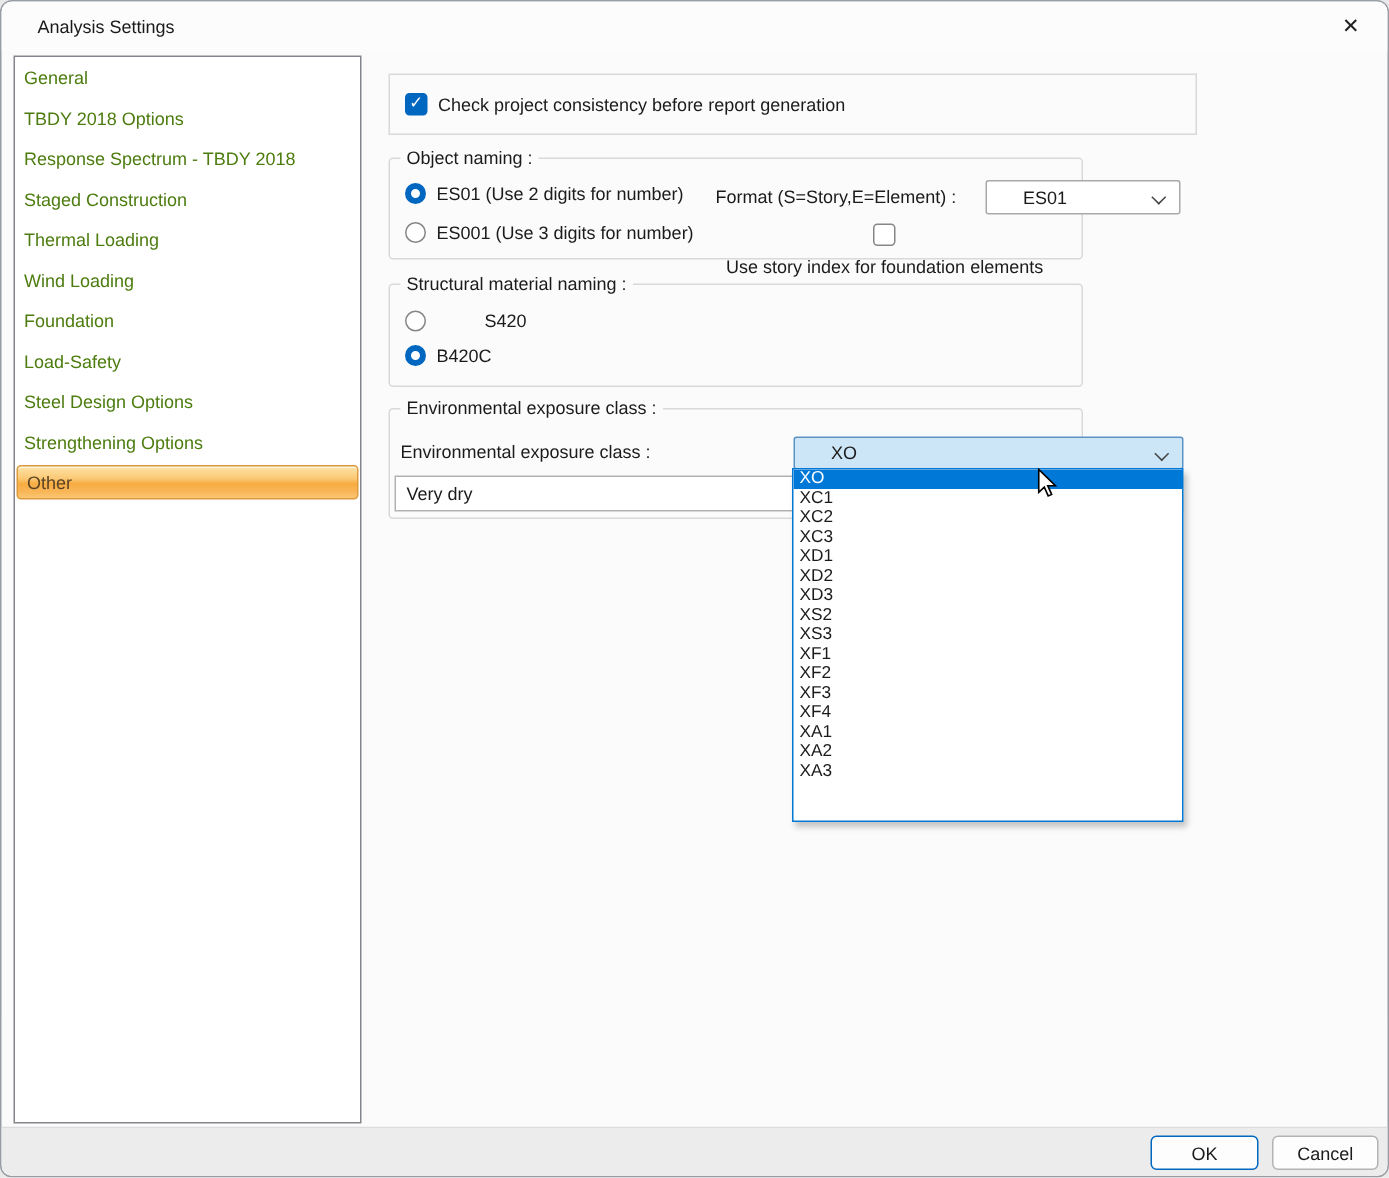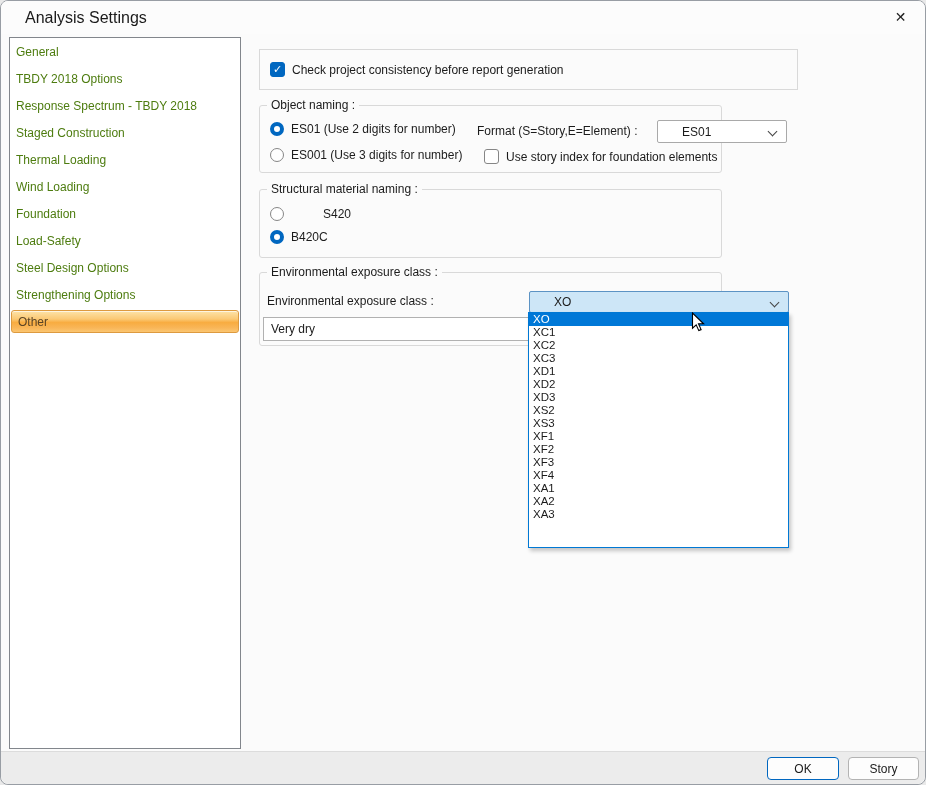--- a/index.html
+++ b/index.html
@@ -5,21 +5,21 @@
   * { margin:0; padding:0; box-sizing:border-box; }
   html,body { width:926px; height:785px; background:#e9e9e9; }
   body { font-family:"Liberation Sans", sans-serif; font-size:12px; color:#1b1b1b; }
 
   .dialog { position:relative; width:926px; height:785px; background:#fbfbfb;
             border:1px solid #989da4; border-radius:8px; overflow:hidden; }
 
   
   .titlebar { position:absolute; left:0; top:0; width:100%; height:33px;
               display:flex; align-items:center; background:#fcfcfc; }
-  .title { padding-left:24px; font-size:16px; color:#1a1a1a; }
+  .title { padding-left:24px; font-size:12px; color:#1a1a1a; }
   .close-btn { position:absolute; right:2px; top:0; width:45px; height:32px;
                display:flex; align-items:center; justify-content:center;
                font-size:14px; color:#222; cursor:default; }
 
   
   .sidebar { position:absolute; left:8px; top:36px; width:232px; height:712px;
              background:#ffffff; border:1px solid #82868c; overflow:hidden; }
   .sb-item { height:27px; display:flex; align-items:center; padding-left:6px;
              color:#4d7c0f; }
   .sb-item.selected { height:23px; margin:2px 1px; border:1px solid #dd9a3f; border-radius:3px;
@@ -122,21 +122,21 @@
       <span class="rb off"></span>
       <span>ES001 (Use 3 digits for number)</span>
     </div>
     <div class="row" style="left:217px; top:18px;">
       <span>Format (S=Story,E=Element) :</span>
     </div>
     <div class="combo" style="left:397px; top:14px; width:130px; height:23px;">
       <span>ES01</span>
       <span class="chev"></span>
     </div>
-    <div class="row" style="left:224px; top:43px;">
+    <div class="row" style="left:224px; top:43px;flex-direction:column;">
       <span class="cb unchecked"></span>
       <span>Use story index for foundation elements</span>
     </div>
   </div>
 
   <div class="groupbox gb2">
     <span class="gb-title">Structural material naming :</span>
     <div class="row" style="left:10px; top:17px;gap:39px;">
       <span class="rb off"></span>
       <span>S420</span>
@@ -175,19 +175,19 @@
       <div class="dd-item">XF2</div>
       <div class="dd-item">XF3</div>
       <div class="dd-item">XF4</div>
       <div class="dd-item">XA1</div>
       <div class="dd-item">XA2</div>
       <div class="dd-item">XA3</div>
     </div>
 
   <div class="footer"></div>
   <div class="btn ok">OK</div>
-  <div class="btn cancel">Story</div>
+  <div class="btn cancel">Cancel</div>
 
   <svg class="cursor" width="15" height="22" viewBox="0 0 15 22">
     <path d="M1.5 1 L1.5 16.2 L5.2 12.8 L7.8 18.6 L10.1 17.6 L7.5 11.8 L12.6 11.8 Z" fill="#ffffff" stroke="#000000" stroke-width="1.1"></path>
   </svg>
 
 </div>
 
 </body></html>

